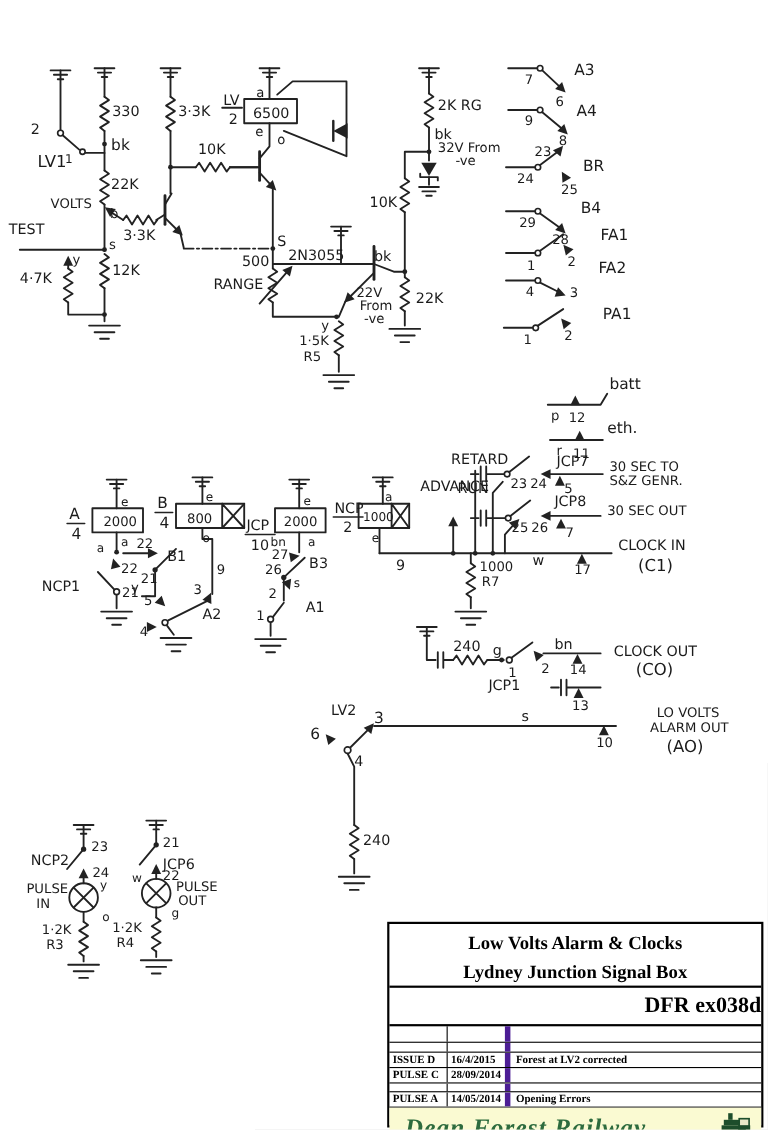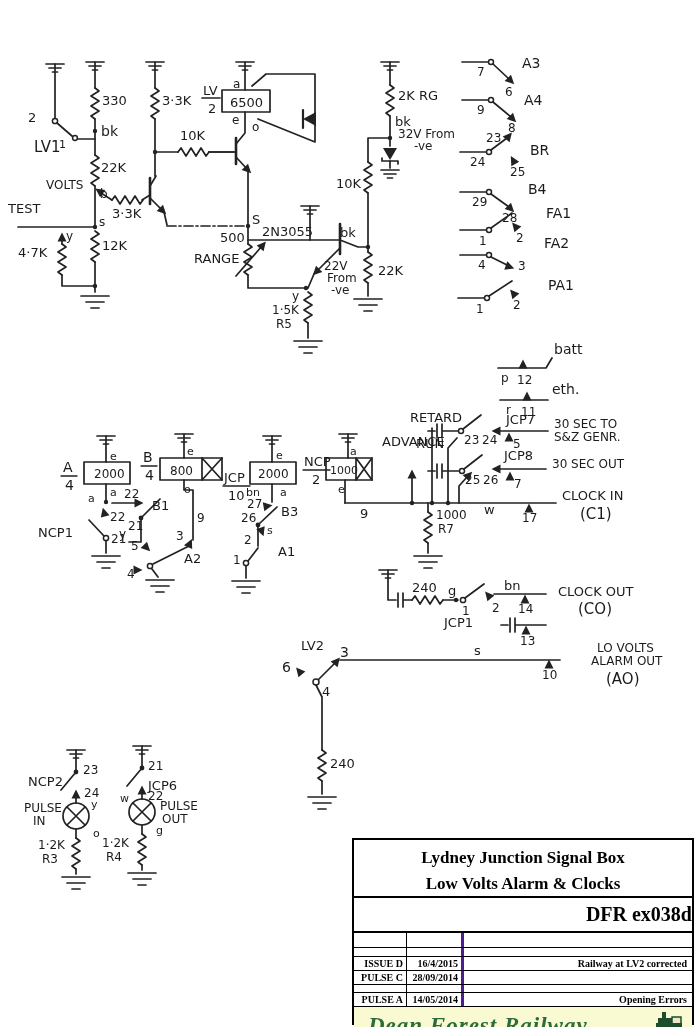--- a/index.html
+++ b/index.html
@@ -16,23 +16,23 @@
 
   
   .tblock{position:absolute;left:352px;top:838px;width:342px;height:187px;
           border:2px solid #000;background:#fff;box-sizing:border-box;
           font-family:"Liberation Serif","DejaVu Serif",serif;color:#000;}
   .tb-title{height:58px;border-bottom:2px solid #000;text-align:center;
             font-weight:bold;font-size:17px;line-height:1.55;padding-top:5px;box-sizing:border-box;}
   .tb-doc{height:33px;border-bottom:2px solid #000;text-align:right;
           font-weight:bold;font-size:20px;line-height:33px;}
   .tb-row{display:flex;border-bottom:1px solid #000;box-sizing:border-box;}
-  .tb-row>div{box-sizing:border-box;text-align:right;}
+  .tb-row>div{box-sizing:border-box;}
   .c1{width:53px;border-right:1px solid #000;padding:1px 3px;}
-  .c2{width:57px;border-right:3px solid #4c1d95;padding:1px 3px;}
+  .c2{width:57px;border-right:5px solid #4c1d95;padding:1px 3px;}
   .c3{flex:1;padding:1px 5px;}
   .h14{height:15px}.h9{height:9px}.h13{height:14px}.h7{height:8px}
   .tb-issue{font-weight:bold;font-size:10px;line-height:12px;white-space:nowrap;overflow:hidden;}
   .tb-footer{height:37px;background:#fafad2;display:flex;align-items:center;
              justify-content:space-between;padding:0 8px 0 14px;}
   .tb-footer .brand{font-style:italic;font-weight:bold;font-size:23px;color:#2d6b3e;
                     letter-spacing:1px;white-space:nowrap;}
 </style>
 </head>
 <body>
@@ -531,40 +531,40 @@
   <text class="t12" x="160" y="810">PULSE</text>
   <text class="t12" x="162" y="823">OUT</text>
   <text class="t11" x="156" y="834">g</text>
   <text class="t12" x="102" y="847">1·2K</text>
   <text class="t12" x="106" y="861">R4</text>
 </svg>
 
 
 <div class="tblock">
   <div class="tb-title">
+    <div>Low Volts Alarm &amp; Clocks</div>
     <div>Lydney Junction Signal Box</div>
-    <div>Low Volts Alarm &amp; Clocks</div>
   </div>
   <div class="tb-doc">DFR ex038d</div>
 
   <div class="tb-row h14">
     <div class="c1"></div>
         <div class="c2"></div>
         <div class="c3"></div>
   </div>
   <div class="tb-row h9">
     <div class="c1"></div>
         <div class="c2"></div>
         <div class="c3"></div>
   </div>
 
   <div class="tb-row h13 tb-issue">
     <div class="c1">ISSUE D</div>
     <div class="c2">16/4/2015</div>
-    <div class="c3">Railway at LV2 corrected</div>
+    <div class="c3">Forest at LV2 corrected</div>
   </div>
   <div class="tb-row h13 tb-issue">
     <div class="c1">PULSE C</div>
     <div class="c2">28/09/2014</div>
   </div>
   <div class="tb-row h7 tb-issue">
     <div class="c1"></div>
     <div class="c2"></div>
     <div class="c3"></div>
   </div>

